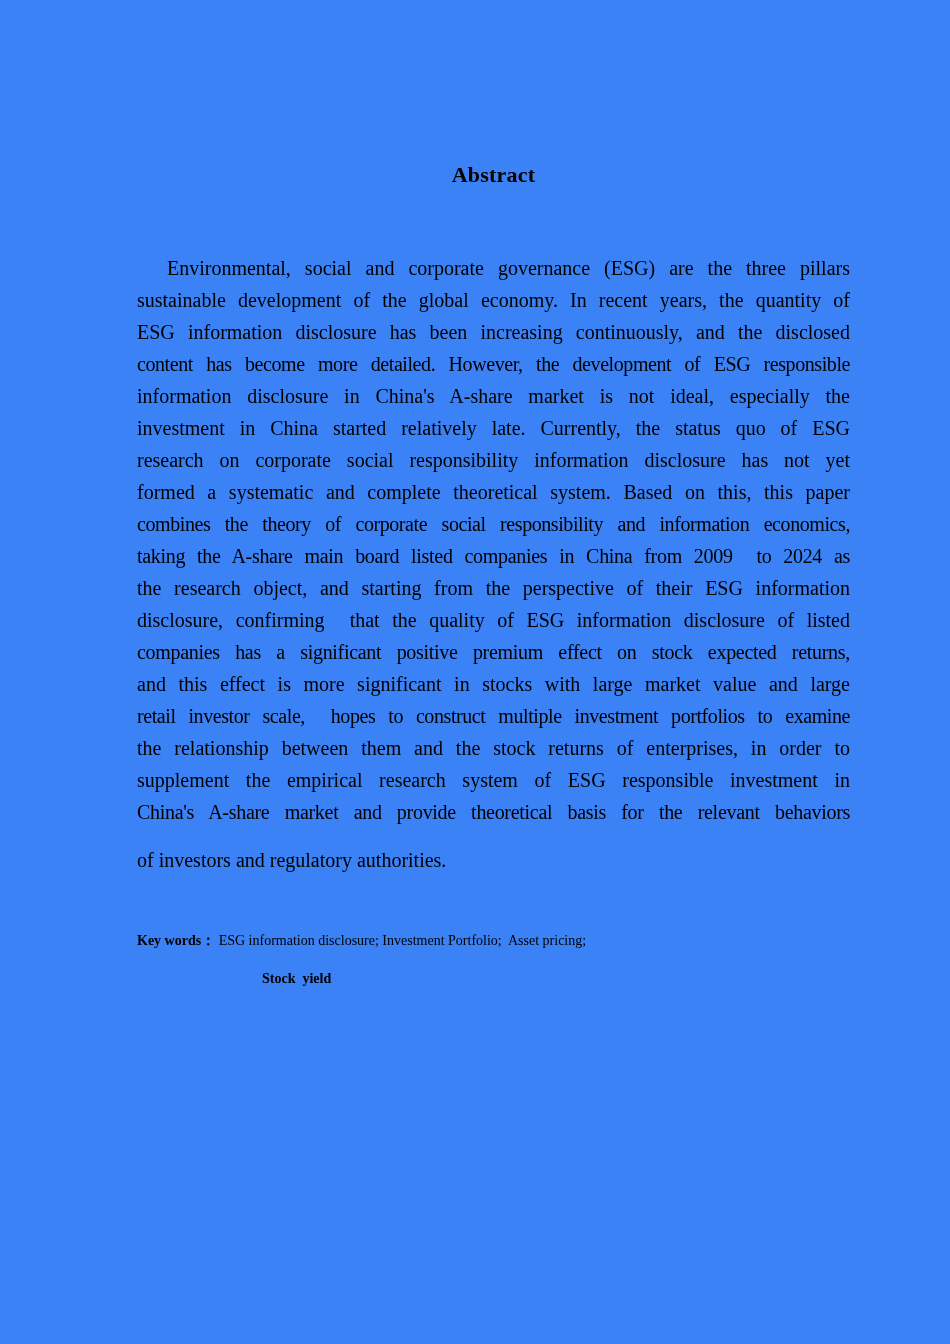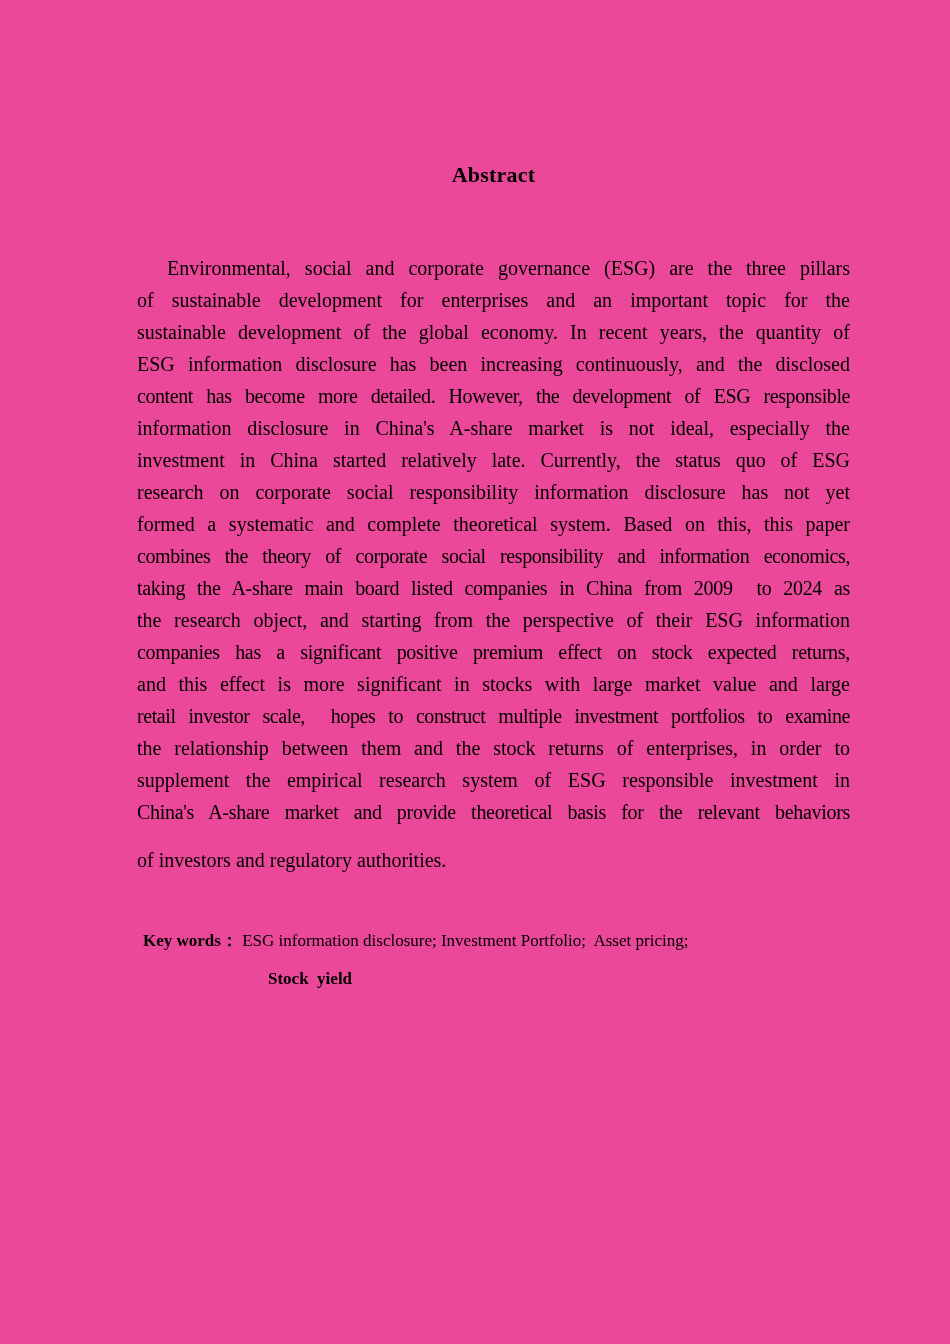--- a/index.html
+++ b/index.html
@@ -12,21 +12,21 @@
   body {
     font-family: "Liberation Serif", "DejaVu Serif", serif;
     color: #000000;
     -webkit-font-smoothing: antialiased;
   }
 
   .page {
     position: relative;
     width: 950px;
     height: 1344px;
-    background: #ec4899;
+    background: #3b82f6;
     overflow: hidden;
     box-sizing: border-box;
   }
 
   
   .content {
     position: absolute;
     left: 137px;
     top: 0;
     width: 713px;
@@ -85,24 +85,24 @@
     word-spacing: -0.4px;
   }
 
   .tline.indent {
     text-indent: 30px;
   }
 
   
   .keywords {
     position: absolute;
-    left: 6px;
+    left: 0;
     top: 922px;
     width: 713px;
-    font-size: 17px;
+    font-size: 14px;
     line-height: 38px;
   }
 
   .kw-line {
     display: block;
     white-space: pre;
   }
 
   .kw-label {
     font-weight: bold;
@@ -123,31 +123,31 @@
 <body>
 
 <div class="page">
 
   <div class="content">
 
     <h1 class="doc-title">Abstract</h1>
 
     <div class="abstract-body">
       <span class="tline indent">Environmental, social and corporate governance (ESG) are the three pillars</span>
-      <span class="tline">of sustainable development for enterprises and an important topic for the</span>
       <span class="tline">sustainable development of the global economy. In recent years, the quantity of</span>
       <span class="tline">ESG information disclosure has been increasing continuously, and the disclosed</span>
       <span class="tline condensed">content has become more detailed. However, the development of ESG responsible</span>
       <span class="tline">information disclosure in China's A-share market is not ideal, especially the</span>
       <span class="tline">investment in China started relatively late. Currently, the status quo of ESG</span>
       <span class="tline">research on corporate social responsibility information disclosure has not yet</span>
       <span class="tline">formed a systematic and complete theoretical system. Based on this, this paper</span>
       <span class="tline condensed">combines the theory of corporate social responsibility and information economics,</span>
       <span class="tline condensed-2">taking the A-share main board listed companies in China from 2009  to 2024 as</span>
       <span class="tline">the research object, and starting from the perspective of their ESG information</span>
+      <span class="tline">disclosure, confirming  that the quality of ESG information disclosure of listed</span>
       <span class="tline condensed-2">companies has a significant positive premium effect on stock expected returns,</span>
       <span class="tline">and this effect is more significant in stocks with large market value and large</span>
       <span class="tline condensed">retail investor scale,  hopes to construct multiple investment portfolios to examine</span>
       <span class="tline">the relationship between them and the stock returns of enterprises, in order to</span>
       <span class="tline">supplement the empirical research system of ESG responsible investment in</span>
       <span class="tline condensed-2">China's A-share market and provide theoretical basis for the relevant behaviors</span>
       <span class="tline flush">of investors and regulatory authorities.</span>
     </div>
 
     <div class="keywords">

